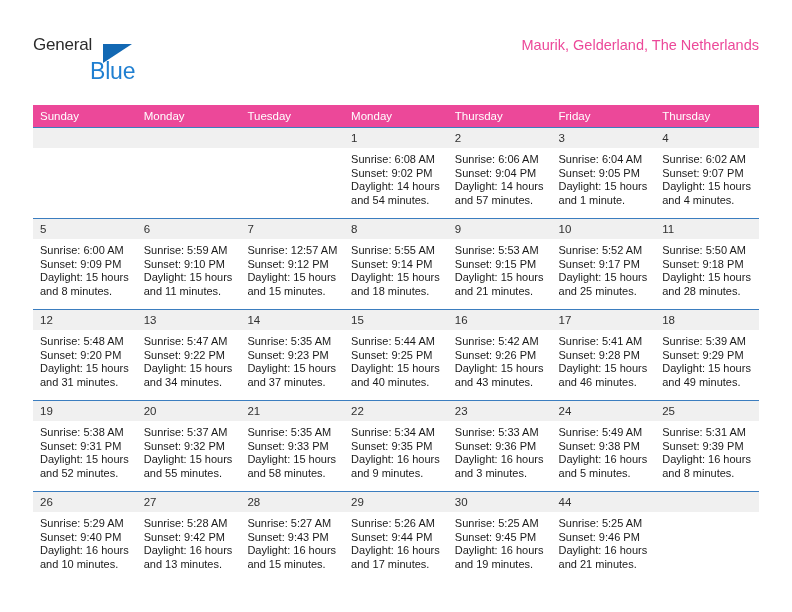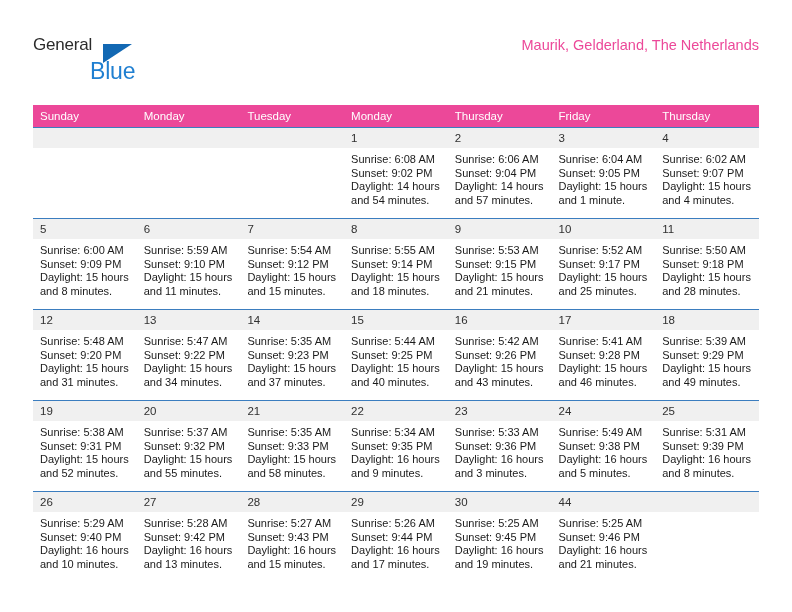--- a/index.html
+++ b/index.html
@@ -246,21 +246,21 @@
             <div class="cellbody">
               <div>Sunrise: 5:59 AM</div>
               <div>Sunset: 9:10 PM</div>
               <div>Daylight: 15 hours</div>
               <div>and 11 minutes.</div>
             </div>
           </td>
           <td>
             <div class="daynum">7</div>
             <div class="cellbody">
-              <div>Sunrise: 5:54 AM</div>
+              <div>Sunrise: 12:57 AM</div>
               <div>Sunset: 9:12 PM</div>
               <div>Daylight: 15 hours</div>
               <div>and 15 minutes.</div>
             </div>
           </td>
           <td>
             <div class="daynum">8</div>
             <div class="cellbody">
               <div>Sunrise: 5:55 AM</div>
               <div>Sunset: 9:14 PM</div>

